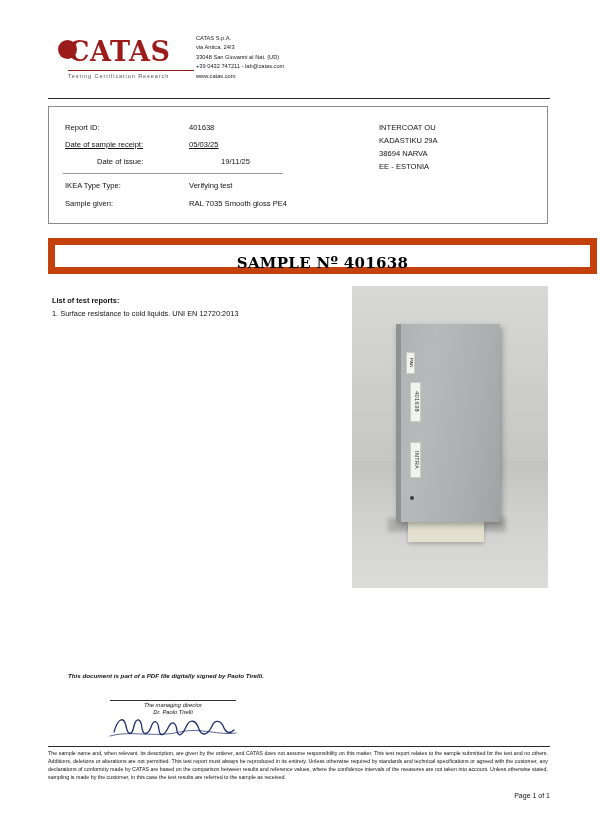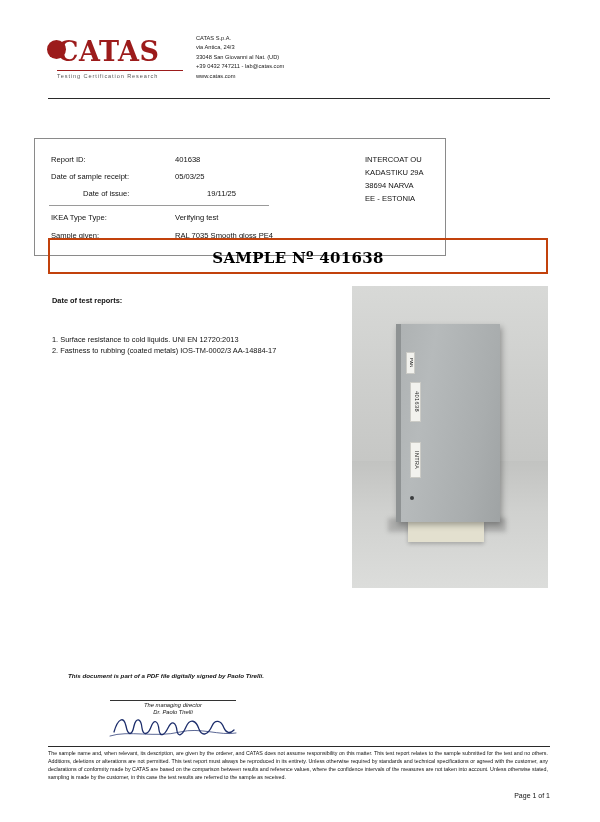--- a/index.html
+++ b/index.html
@@ -30,21 +30,21 @@
   
   .header {
     position: absolute;
     left: 18px;
     top: 18px;
     width: 500px;
     height: 62px;
   }
   .logo-block {
     position: absolute;
-    left: 9px;
+    left: 20px;
     top: 6px;
     width: 132px;
   }
   .logo-word {
     font-family: "DejaVu Serif", serif;
     font-weight: bold;
     font-size: 27px;
     letter-spacing: 0.5px;
     color: #9c1b1b;
     line-height: 1;
@@ -80,37 +80,36 @@
     position: absolute;
     left: 18px;
     top: 84px;
     width: 502px;
     border-top: 1px solid #2a2a2a;
   }
 
   
   .infobox {
     position: absolute;
-    left: 4px;
+    left: 18px;
     top: 92px;
-    width: 412px;
+    width: 500px;
     height: 118px;
     border: 1px solid #8a8a8a;
     box-sizing: border-box;
-    margin-top: 32px;
   }
   .kv {
     position: absolute;
     font-size: 7.6px;
     color: #111;
   }
   .kv.label { left: 16px; }
   .kv.value { left: 140px; }
   .r1 { top: 16px; }
-  .r2 { top: 33px; }
+  .r2 { top: 33px; text-decoration: underline; }
   .r3 { top: 50px; padding-left: 32px; }
   .r4 { top: 74px; }
   .r5 { top: 92px; }
   .divider-inner {
     position: absolute;
     left: 14px;
     top: 66px;
     width: 220px;
     border-top: 1px solid #9a9a9a;
   }
@@ -121,23 +120,23 @@
     font-size: 7.6px;
     color: #111;
     line-height: 1.72;
   }
 
   
   .sample-box {
     position: absolute;
     left: 18px;
     top: 224px;
-    width: 500px;
+    width: 549px;
     height: 36px;
-    border: 2px solid #c2410c;
+    border: 7px solid #c2410c;
     box-sizing: border-box;
   }
   .sample-title {
     position: absolute;
     width: 100%;
     top: 9px;
     text-align: center;
     font-family: "DejaVu Serif", serif;
     font-weight: bold;
     font-size: 15px;
@@ -154,21 +153,20 @@
     font-weight: bold;
     color: #111;
   }
   .list-items {
     position: absolute;
     left: 22px;
     top: 294px;
     font-size: 7.4px;
     color: #111;
     line-height: 1.55;
-    margin-top: 26px;
   }
 
   
   .photo {
     position: absolute;
     left: 322px;
     top: 272px;
     width: 196px;
     height: 302px;
     background: #cfd0cf;
@@ -376,24 +374,23 @@
       <div class="client" style="white-space:pre-line;">INTERCOAT OU
 KADASTIKU 29A
 38694 NARVA
 EE - ESTONIA</div>
     </div>
 
     <div class="sample-box">
       <div class="sample-title">SAMPLE Nº 401638</div>
     </div>
 
-    <div class="list-head">Date of test reports:</div>
+    <div class="list-head">List of test reports:</div>
     <div class="list-items">
       <div>1. Surface resistance to cold liquids. UNI EN 12720:2013</div>
-      <div>2. Fastness to rubbing (coated metals) IOS-TM-0002/3 AA-14884-17</div>
     </div>
 
     <div class="photo">
       <div class="photo-bg-top"></div>
       <div class="photo-bg-bottom"></div>
       <div class="panel-shadow"></div>
       <div class="panel-foot"></div>
       <div class="panel">
         <div class="panel-edge"></div>
         <div class="tag tag-small">PAN</div>

